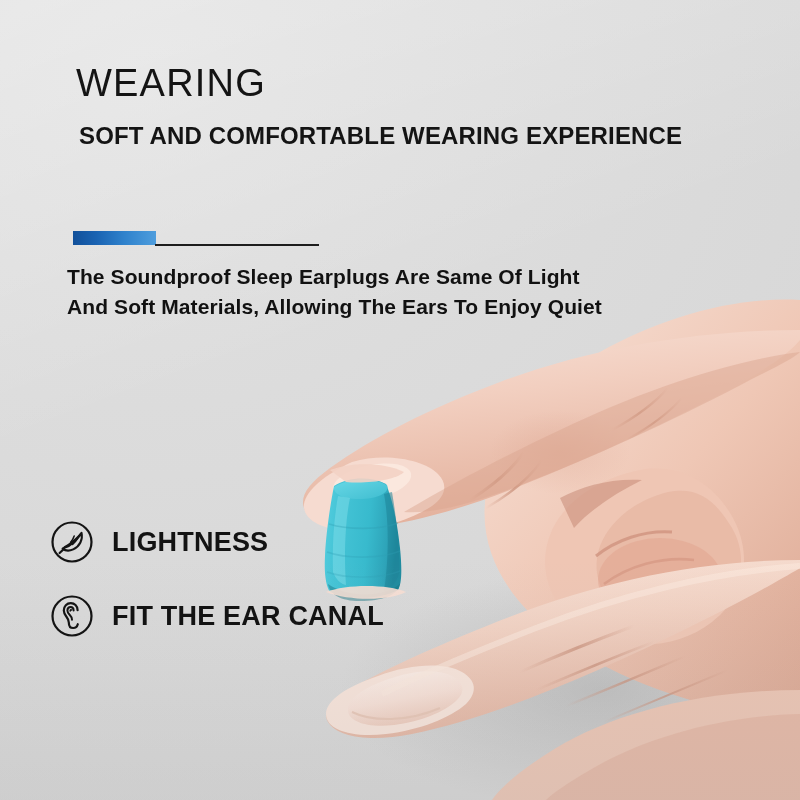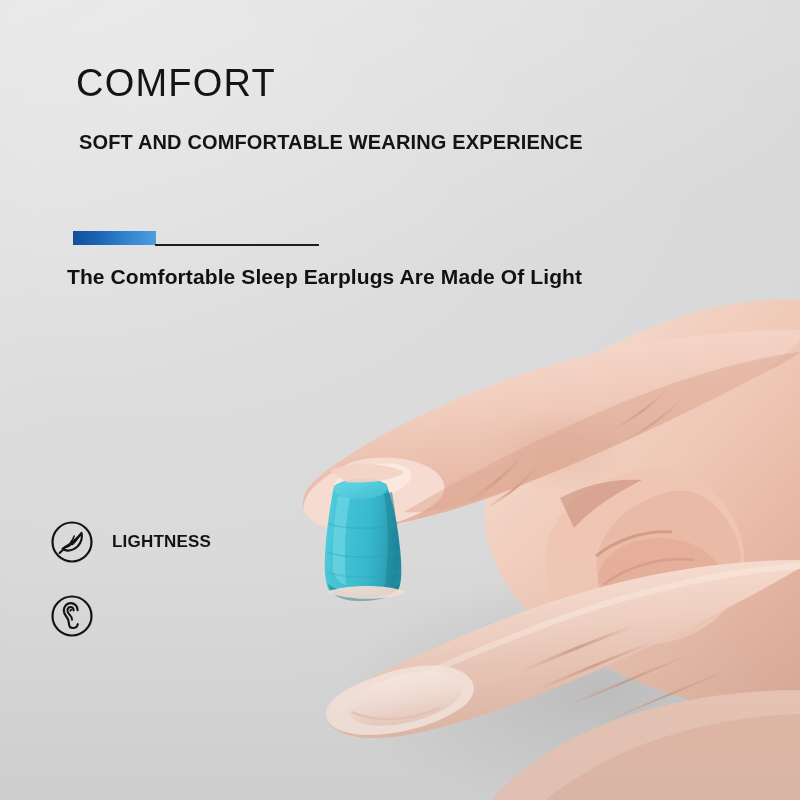--- a/index.html
+++ b/index.html
@@ -41,22 +41,22 @@
     top: 64px;
     font-size: 38px;
     font-weight: 400;
     letter-spacing: 1.2px;
     color: #141414;
     line-height: 1;
   }
   .subhead {
     position: absolute;
     left: 79px;
-    top: 132px;
-    font-size: 20px;
+    top: 124px;
+    font-size: 24px;
     font-weight: 700;
     letter-spacing: 0.15px;
     color: #141414;
     line-height: 1;
     white-space: nowrap;
   }
 
   
   .divider {
     position: absolute;
@@ -112,21 +112,21 @@
     left: 0;
     top: 0;
     width: 44px;
     height: 44px;
   }
   .feature-icon svg { display: block; width: 44px; height: 44px; }
   .feature-label {
     position: absolute;
     left: 62px;
     top: 7px;
-    font-size: 17px;
+    font-size: 27px;
     font-weight: 700;
     letter-spacing: 0.2px;
     color: #131313;
     line-height: 30px;
     white-space: nowrap;
   }
 
   
   .photo {
     position: absolute;
@@ -328,30 +328,31 @@
       <path d="M352,462 C326,474 306,490 304,504 C302,520 324,532 356,530
                C386,528 414,518 432,506 C446,496 448,484 438,474
                C424,460 386,452 352,462 Z" fill="url(#skinIndex)" opacity="0.0"></path>
       <path d="M330,470 C352,462 384,462 404,472 C396,480 368,484 346,482 Z" fill="#f3d2c4" opacity="0.9"></path>
       <path d="M326,592 C346,584 388,584 406,592 C392,600 352,602 326,592 Z" fill="#f7ded3" opacity="0.9"></path>
     </svg>
   </div>
 
   <div class="bg-vignette"></div>
 
-  <div class="headline">COMFORT</div>
+  <div class="headline">WEARING</div>
   <div class="subhead">SOFT AND COMFORTABLE WEARING EXPERIENCE</div>
 
   <div class="divider">
     <div class="divider-bar"></div>
     <div class="divider-line"></div>
   </div>
 
   <div class="body-copy">
-    <span class="ln">The Comfortable Sleep Earplugs Are Made Of Light</span>
+    <span class="ln">The Soundproof Sleep Earplugs Are Same Of Light</span>
+    <span class="ln">And Soft Materials, Allowing The Ears To Enjoy Quiet</span>
   </div>
 
   <div class="features">
 
     <div class="feature-row">
       <span class="feature-icon">
         <svg viewBox="0 0 44 44" xmlns="http://www.w3.org/2000/svg">
           <circle cx="22" cy="22" r="19.5" fill="none" stroke="#141414" stroke-width="2.2"></circle>
           <path d="M31.5,12.8 C33,19.5 29.8,26.5 23.2,29.4 C19,31.2 15,30.6 12.6,28.6
                    C16.4,27.6 20.4,25.6 23.6,22.6 C27,19.4 29.6,15.6 31.5,12.8 Z" fill="none" stroke="#141414" stroke-width="2.1" stroke-linejoin="round"></path>
@@ -370,17 +371,18 @@
         <svg viewBox="0 0 44 44" xmlns="http://www.w3.org/2000/svg">
           <circle cx="22" cy="22" r="19.5" fill="none" stroke="#141414" stroke-width="2.2"></circle>
           <path d="M27.6,16.2 C27.6,11.8 24.4,9.2 20.8,9.2 C16.8,9.2 13.8,12.2 13.8,16.4
                    C13.8,19.4 15.2,21.2 16.6,23.0 C18.0,24.8 18.8,26.2 18.8,28.4
                    C18.8,31.4 20.2,34.0 23.2,34.0 C25.6,34.0 27.2,32.4 27.8,30.2" fill="none" stroke="#141414" stroke-width="2.2" stroke-linecap="round"></path>
           <path d="M23.6,16.6 C23.6,14.4 22.2,13.0 20.6,13.0 C18.8,13.0 17.4,14.4 17.4,16.6
                    C17.4,18.4 18.4,19.6 19.6,20.8 C21.0,22.2 22.0,23.6 22.0,25.8" fill="none" stroke="#141414" stroke-width="2" stroke-linecap="round"></path>
           <path d="M20.2,17.0 C20.2,16.0 20.8,15.6 21.4,16.0" fill="none" stroke="#141414" stroke-width="1.6" stroke-linecap="round"></path>
         </svg>
       </span>
+      <span class="feature-label">FIT THE EAR CANAL</span>
     </div>
 
   </div>
 
 </div>
 
 </body></html>

